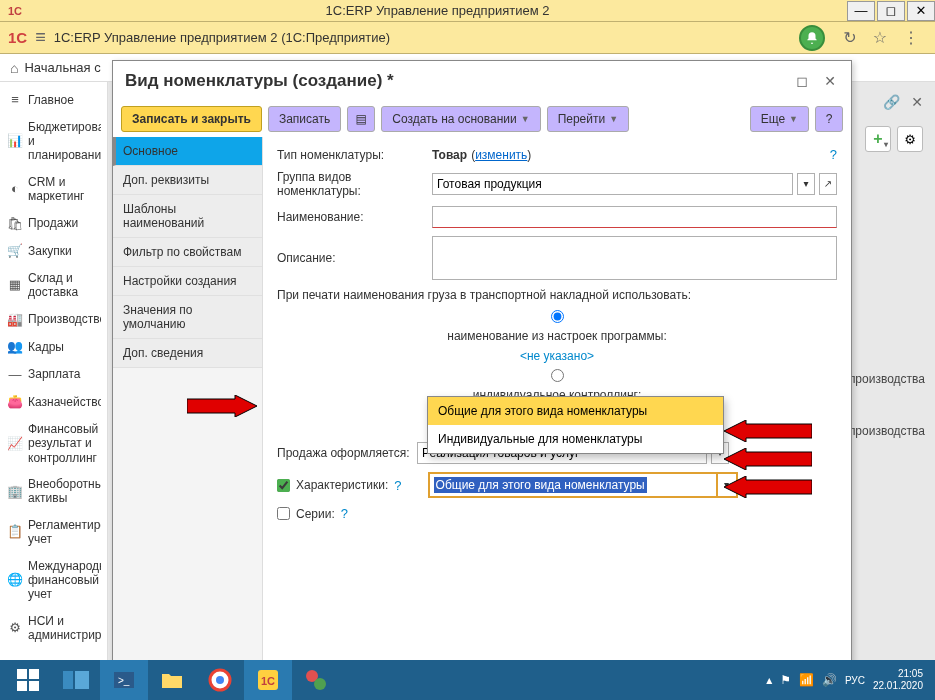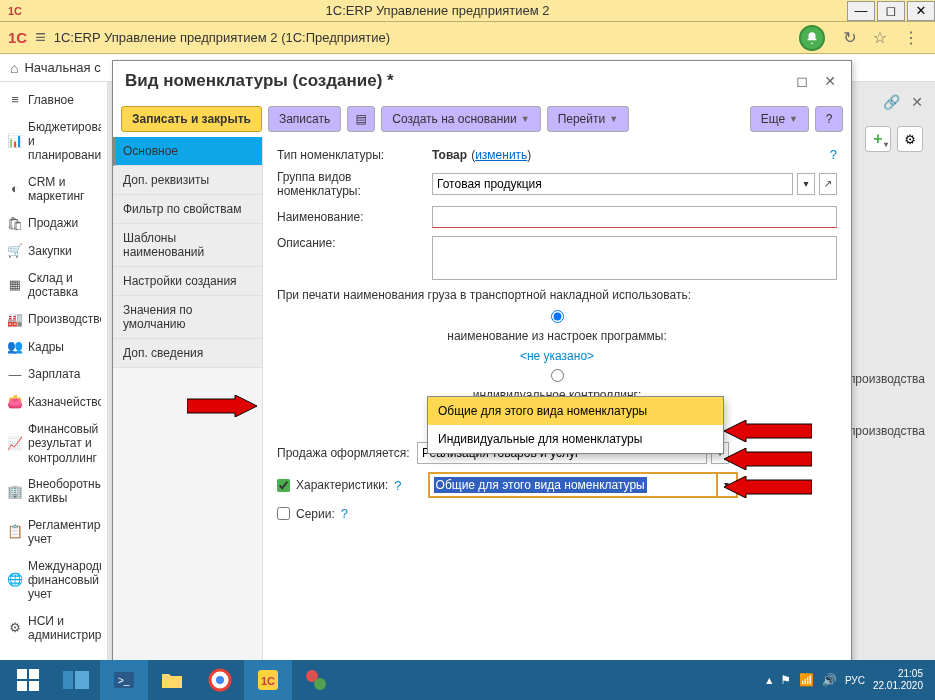--- a/index.html
+++ b/index.html
@@ -242,22 +242,22 @@
     <div class="tbtn">
         <span>Еще</span>
         <span class="dd">▼</span>
       </div>
     <div class="tbtn icon">?</div>
   </div>
   <div class="pbody">
     <div class="pnav">
       <div class="pnitem active">Основное</div>
       <div class="pnitem">Доп. реквизиты</div>
+      <div class="pnitem">Шаблоны наименований</div>
       <div class="pnitem">Фильтр по свойствам</div>
-      <div class="pnitem">Шаблоны наименований</div>
       <div class="pnitem">Настройки создания</div>
       <div class="pnitem">Значения по умолчанию</div>
       <div class="pnitem">Доп. сведения</div>
     </div>
     <div class="pform">
       <div class="frow">
         <span class="flbl">Тип номенклатуры:</span>
         <span class="fval">
           <span class="bold">Товар</span>
           <span>(<span class="link">изменить</span>)</span>
@@ -272,21 +272,21 @@
           <span class="ddbtn">▾</span>
           <span class="ddbtn">↗</span>
         </span>
       </div>
       <div class="frow">
         <span class="flbl">Наименование:</span>
         <span class="fval">
             <input type="text" class="redline" style="">
           </span>
       </div>
-      <div class="frow" style="align-items:flex-start;">
+      <div class="frow" style="align-items:center;">
         <span class="flbl">Описание:</span>
         <span class="fval">
             <textarea style=""></textarea>
           </span>
       </div>
       <div class="ptxt">При печати наименования груза в транспортной накладной использовать:</div>
       <div class="radiorow">
         <input type="radio" name="pn" checked="" style="">
         <span>наименование из настроек программы:</span>
         <span class="hint">&lt;не указано&gt;</span>

